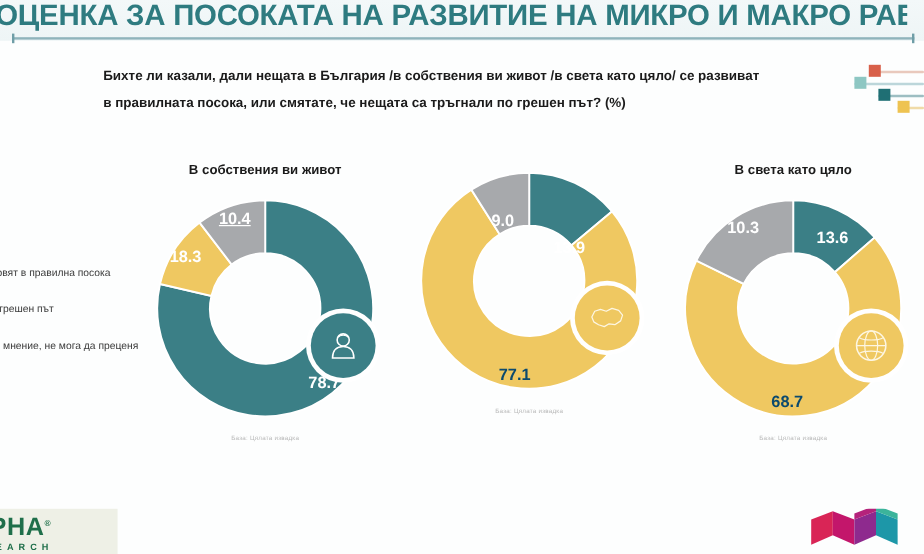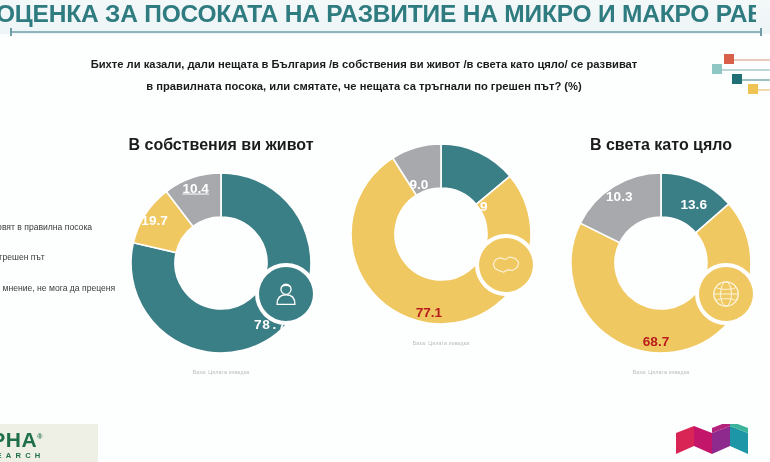--- a/index.html
+++ b/index.html
@@ -61,21 +61,21 @@
   }
   .title-rule::before { left: 0; }
   .title-rule::after  { right: 0; }
 
   
   .question {
     position: absolute;
     left: 86px;
     top: 54px;
     width: 556px;
-    text-align: center;
+    text-align: left;
     font-size: 11.2px;
     font-weight: bold;
     color: #1b1b1b;
     line-height: 1.95;
   }
 
   
   .deco { position: absolute; left: 712px; top: 46px; width: 58px; height: 52px; }
   .deco .bar {
     position: absolute;
@@ -114,42 +114,42 @@
 
   
   .chart-block { position: absolute; top: 136px; width: 230px; }
   .chart-1 { left: 106px; }
   .chart-2 { left: 326px; }
   .chart-3 { left: 546px; }
 
   .chart-title {
     width: 100%;
     text-align: center;
-    font-size: 16px;
+    font-size: 11px;
     font-weight: bold;
     color: #1b1b1b;
     margin-bottom: 11px;
   }
   .donut-wrap {
     position: relative;
     width: 196px;
     height: 196px;
     margin: 0 auto;
   }
   .donut-wrap svg { display: block; }
 
   .seg-label {
     position: absolute;
     font-size: 13.6px;
     font-weight: bold;
     color: #ffffff;
     transform: translate(-50%, -50%);
     white-space: nowrap;
   }
-  .seg-label.on-yellow{ color: #b91c1c; }
+  .seg-label.on-yellow{ color: #0c4a6e; }
 
   
   .icon-badge {
     position: absolute;
     width: 54px;
     height: 54px;
     right: 6px;
     bottom: 40px;
     border-radius: 50%;
     display: flex;
@@ -258,22 +258,22 @@
       <svg width="196" height="196" viewBox="0 0 196 196">
         <g id="slices-0">
             <path d="M 98 8 A 90 90 0 1 1 10.319773390644443 77.69783603326835
           L 53.18566195521827 87.62333841700382 A 46 46 0 1 0 98 52 Z" fill="#3b7f86" stroke="#ffffff" stroke-width="1.6"></path>
             <path d="M 10.319773390644443 77.69783603326835 A 90 90 0 0 1 43.33293327700266 26.505162312909903
           L 70.05905478602358 61.45819407104284 A 46 46 0 0 0 53.18566195521827 87.62333841700382 Z" fill="#efc861" stroke="#ffffff" stroke-width="1.6"></path>
             <path d="M 43.33293327700266 26.505162312909903 A 90 90 0 0 1 97.9999999999999 8
           L 97.99999999999996 52 A 46 46 0 0 0 70.05905478602358 61.45819407104284 Z" fill="#a7a9ac" stroke="#ffffff" stroke-width="1.6"></path>
           </g>
       </svg>
-      <div class="seg-label" id="lbl-0-0" style="left: 147.159px; top: 159.842px; font-family: Liberation Mono, monospace;">78.7</div>
-      <div class="seg-label" id="lbl-0-1" style="left: 31.6081px; top: 55.1851px;">19.7</div>
+      <div class="seg-label" id="lbl-0-0" style="left: 147.159px; top: 159.842px;">78.7</div>
+      <div class="seg-label" id="lbl-0-1" style="left: 31.6081px; top: 55.1851px;">18.3</div>
       <div class="seg-label" id="lbl-0-2" style="left: 72.6699px; top: 23.171px; text-decoration: underline;">10.4</div>
       <div class="icon-badge badge-teal">
         <svg width="30" height="30" viewBox="0 0 32 32">
           <circle cx="16" cy="11" r="5.4" fill="none" stroke="#ffffff" stroke-width="1.4"></circle>
           <path d="M6.5 27 C6.5 19.6 11 16.8 16 16.8 C21 16.8 25.5 19.6 25.5 27 Z" fill="none" stroke="#ffffff" stroke-width="1.4"></path>
           <path d="M11.6 8.6 C13 6.2 19 6.2 20.4 8.6" fill="none" stroke="#ffffff" stroke-width="1.1"></path>
         </svg>
       </div>
     </div>
     <div class="footnote">База: Цялата извадка</div>

